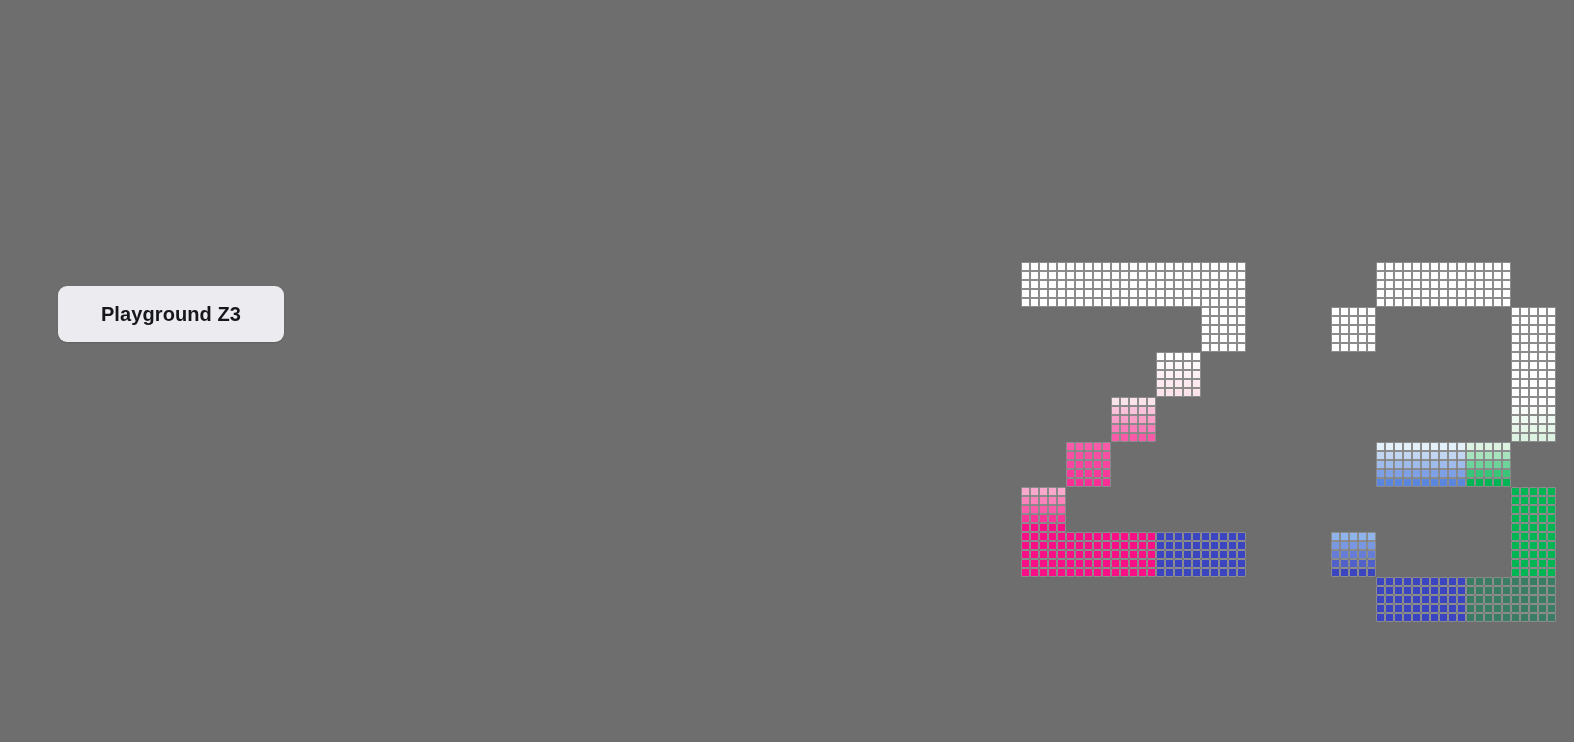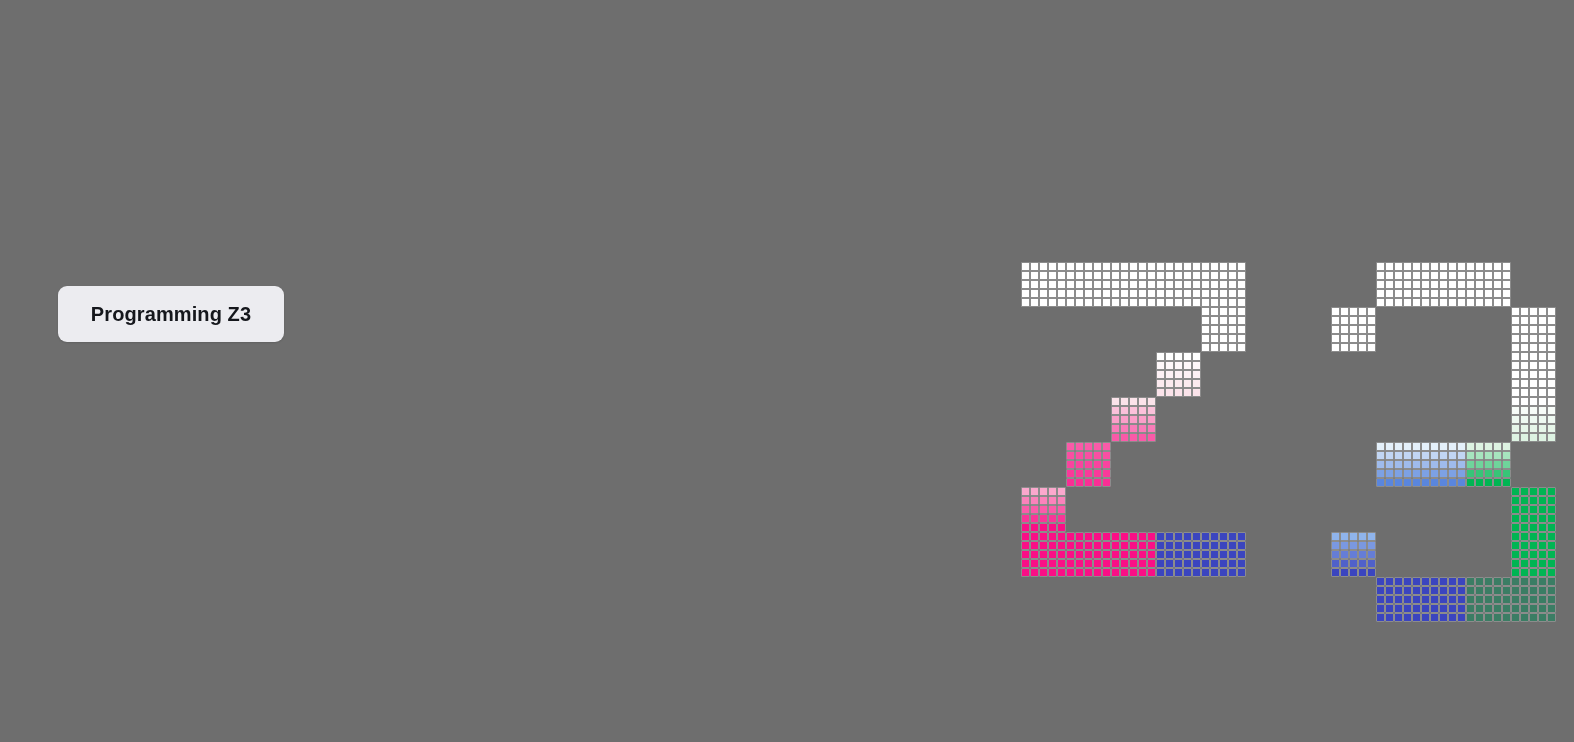--- a/index.html
+++ b/index.html
@@ -97,21 +97,21 @@
   }
 </style>
 </head>
 <body>
 
 <div id="hero">
 
   <div id="hero-text">
 
     <div id="cta-row">
-      <button class="cta-button">Programming Z3</button>
+      <button class="cta-button">Playground Z3</button>
     </div>
   </div>
 
   <div id="logo-art">
       <div class="glyph" style="left: 0px; top: 0px;">
         <div class="blk" style="left: 0px; top: 0px; grid-template-columns: repeat(25, 9px); grid-template-rows: repeat(5, 9px);">
           <div class="cell" style="background: rgb(255, 255, 255); border-color: rgb(140, 140, 140);"></div>
           <div class="cell" style="background: rgb(255, 255, 255); border-color: rgb(140, 140, 140);"></div>
           <div class="cell" style="background: rgb(255, 255, 255); border-color: rgb(140, 140, 140);"></div>
           <div class="cell" style="background: rgb(255, 255, 255); border-color: rgb(140, 140, 140);"></div>

